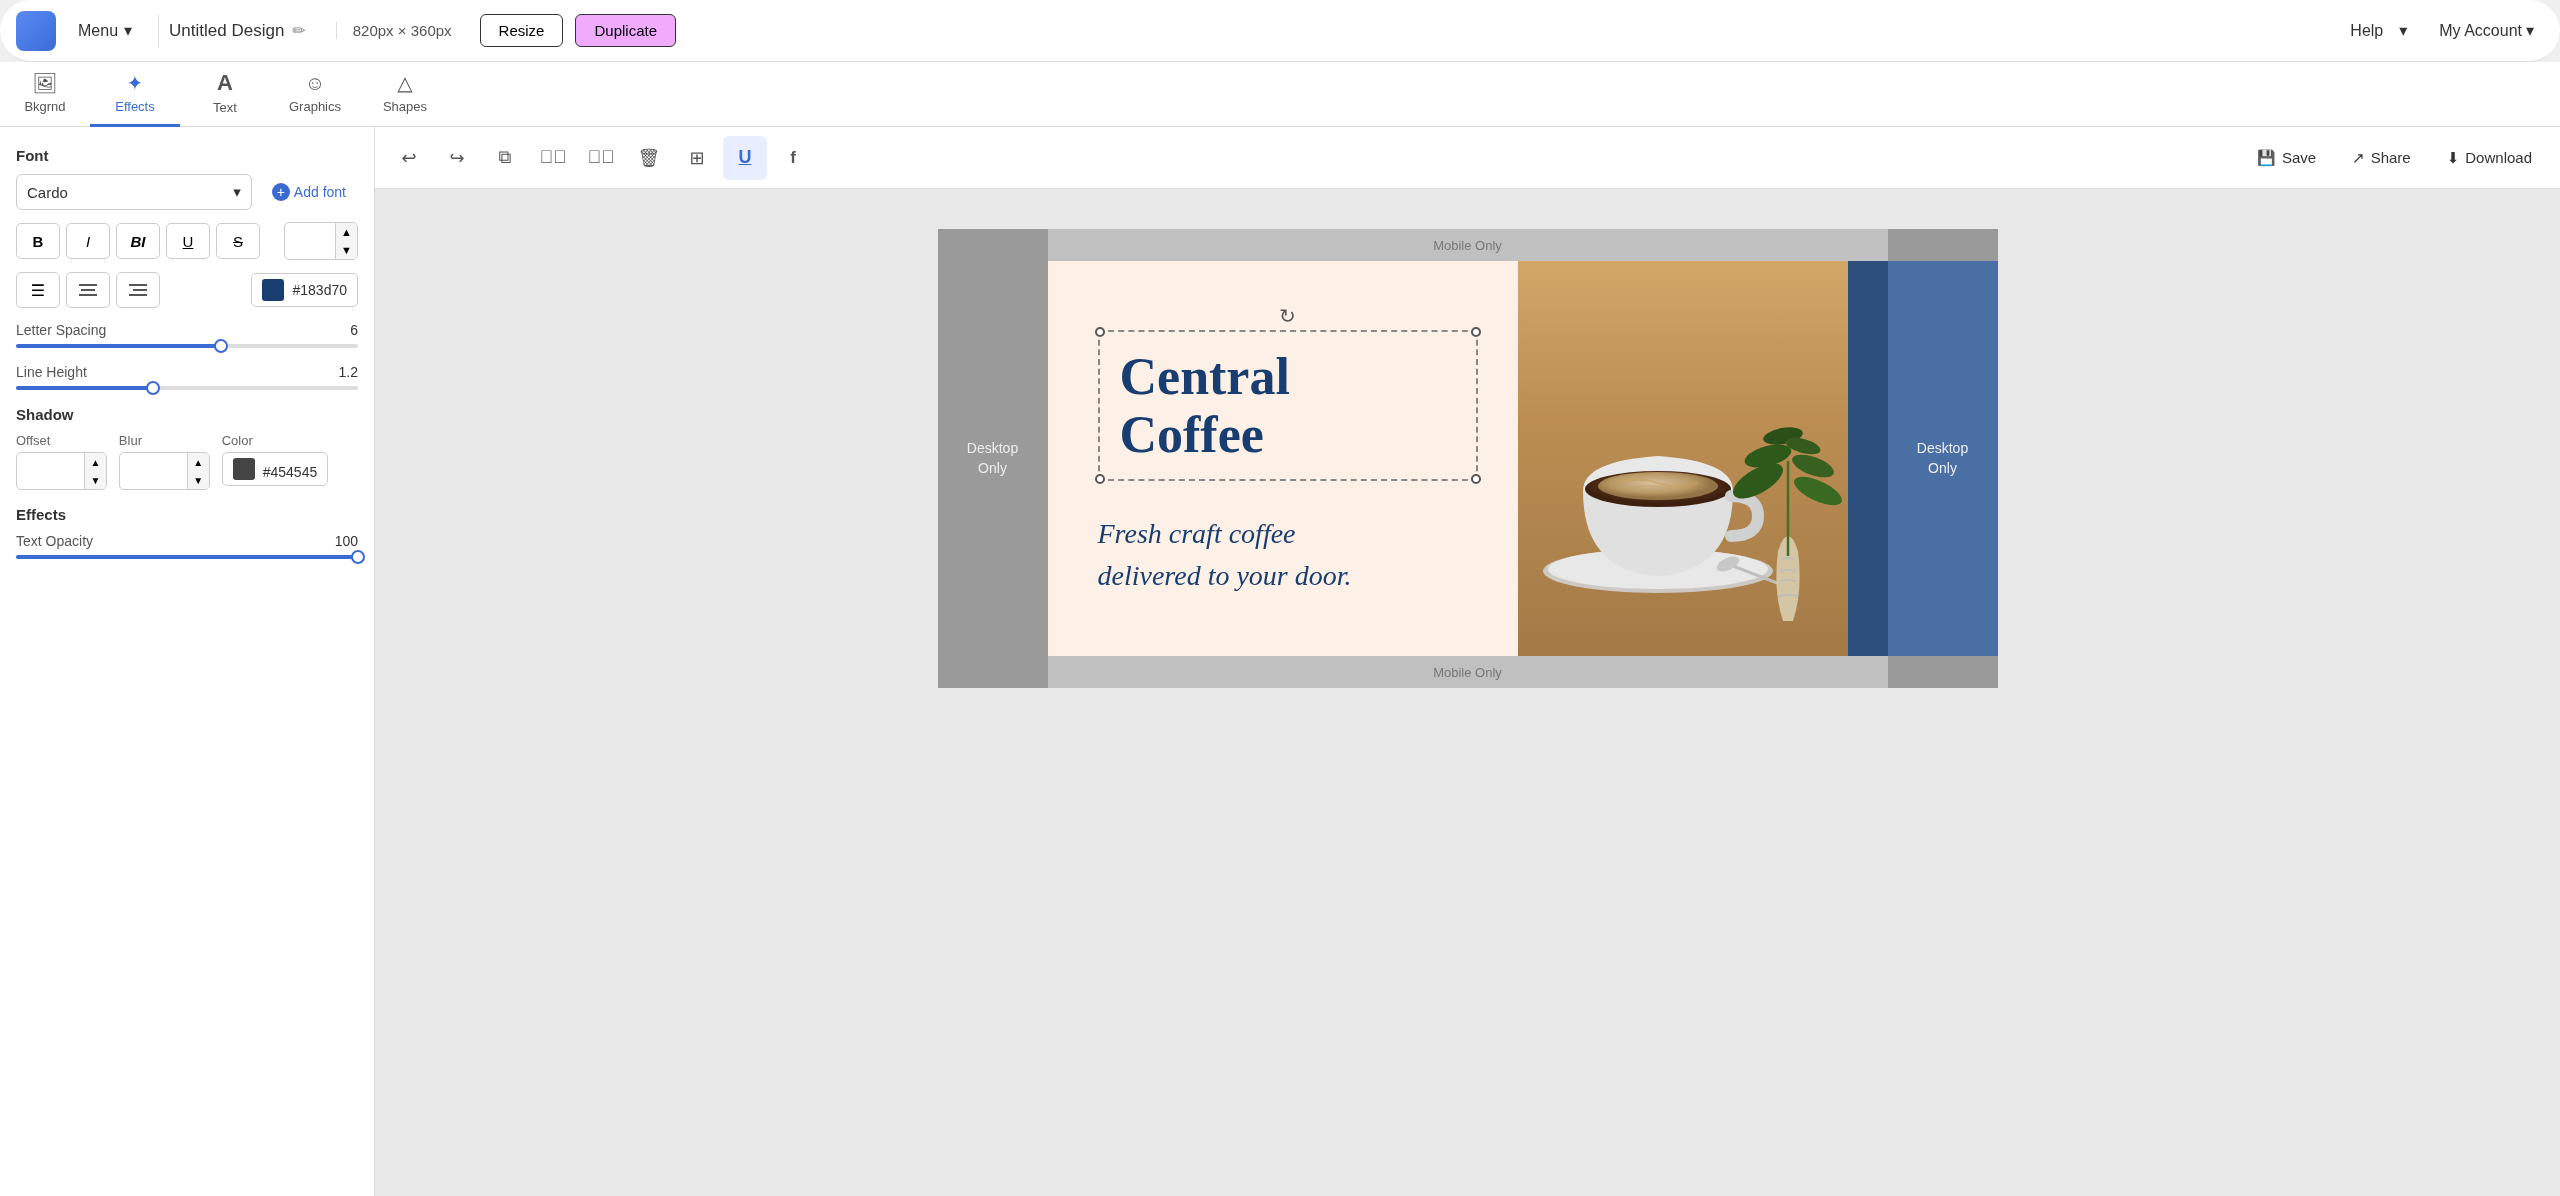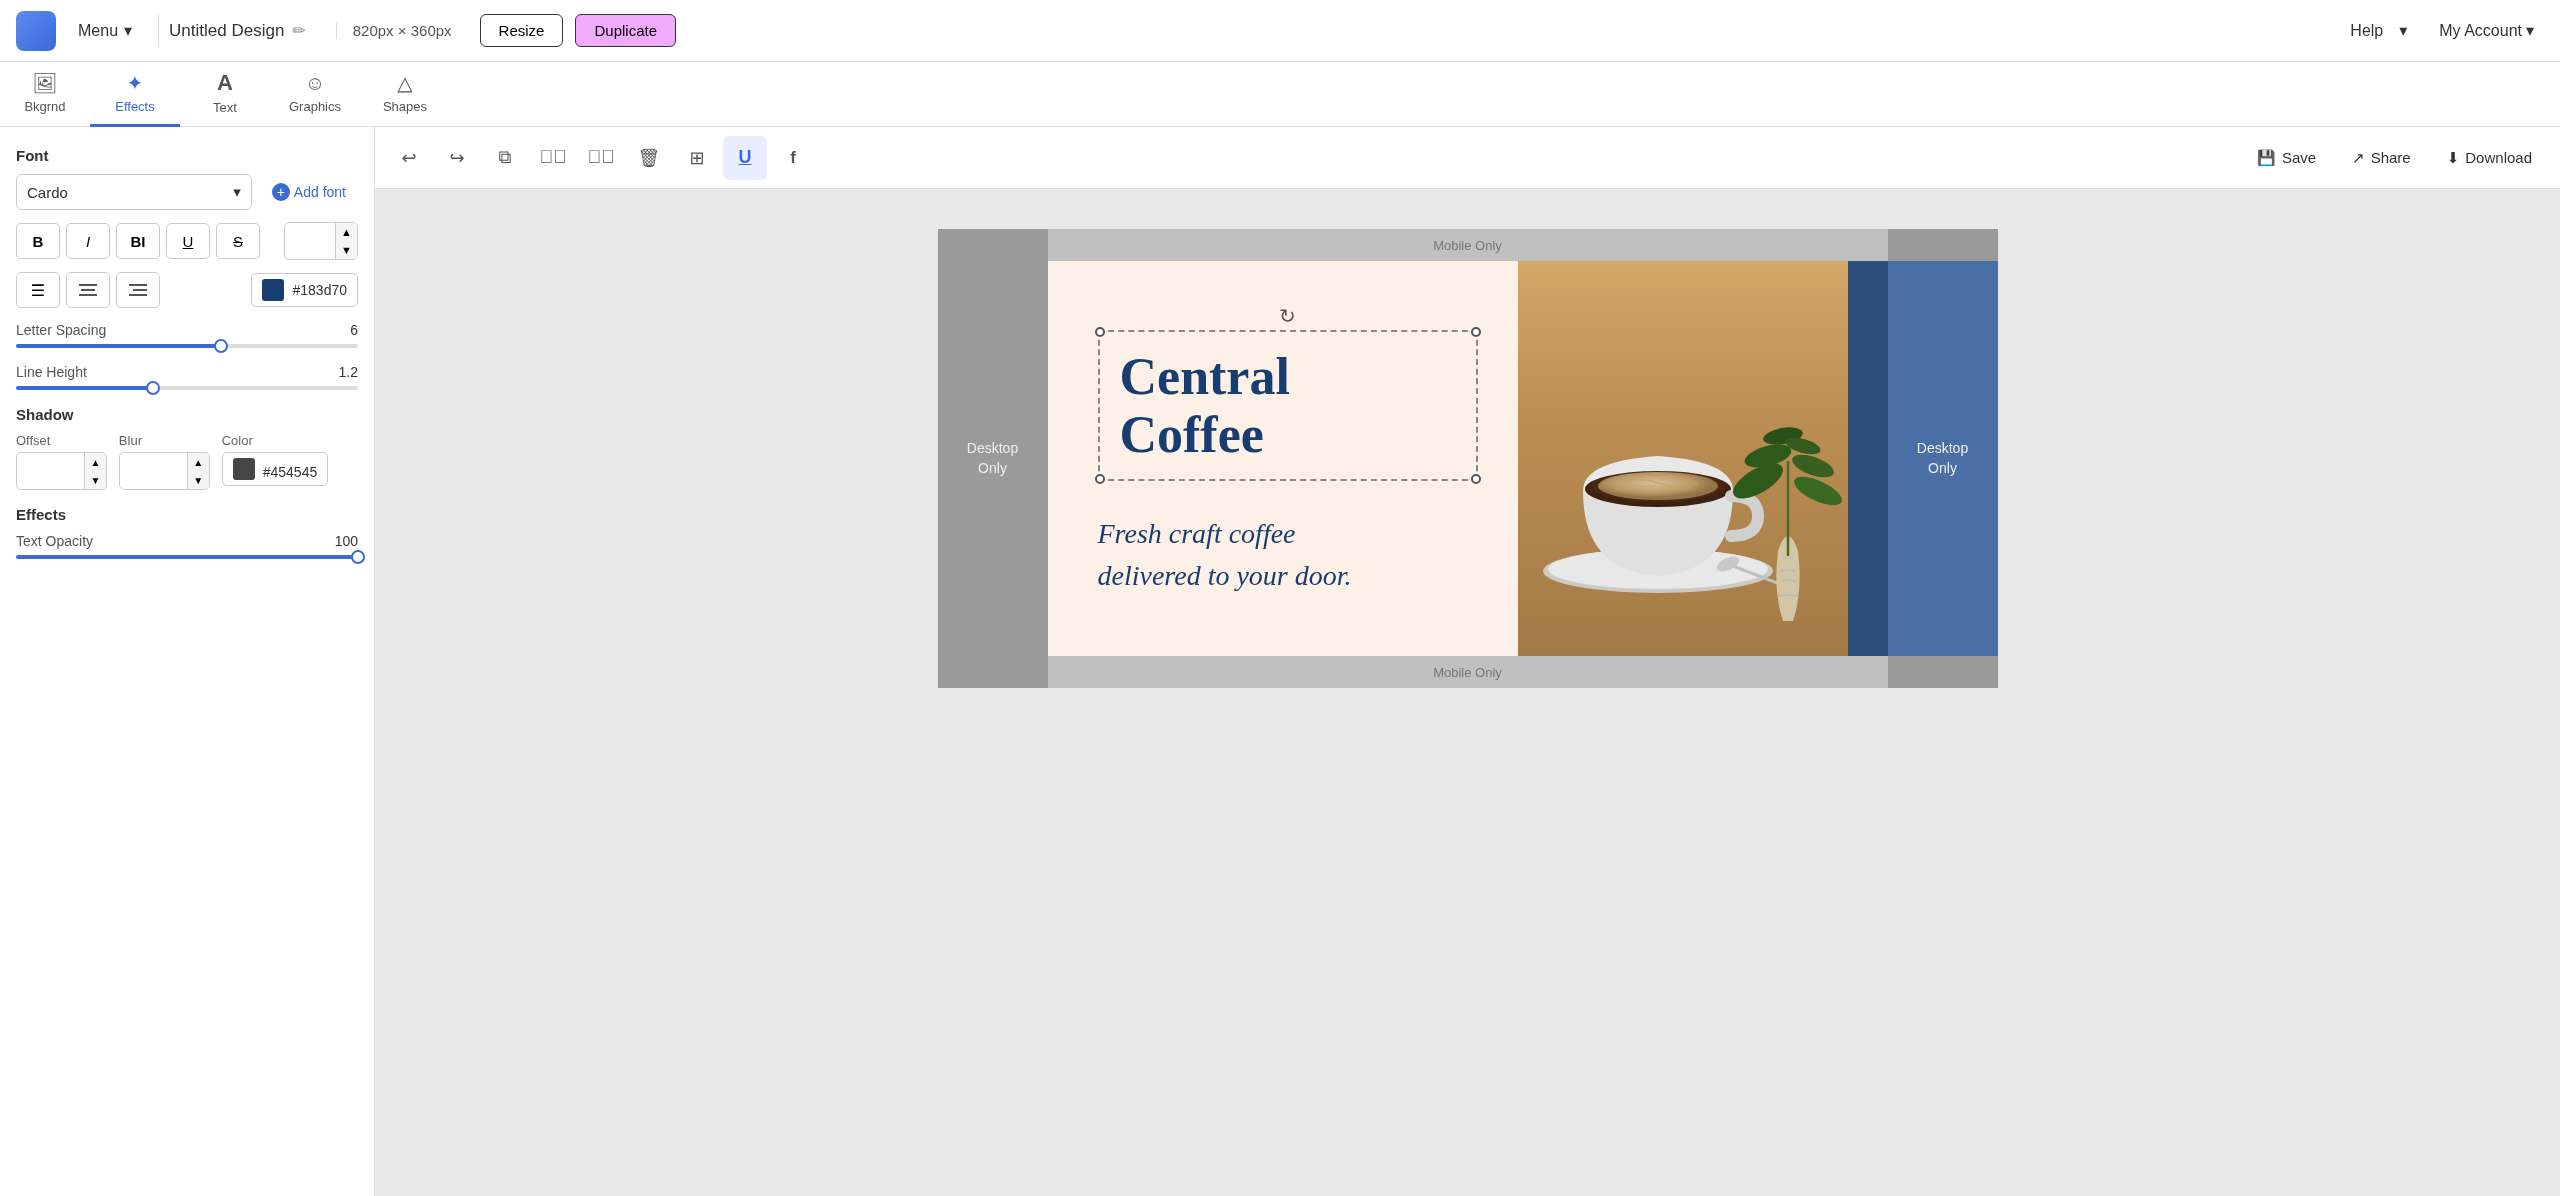--- a/index.html
+++ b/index.html
@@ -2,21 +2,21 @@
 <html><head>
   <meta charset="utf-8">
   <style>
     * { box-sizing: border-box; margin: 0; padding: 0; }
     body { font-family: -apple-system, BlinkMacSystemFont, 'Segoe UI', sans-serif; background: #f0f0f0; overflow: hidden; width: 2560px; height: 1196px; }
 
     
     #top-nav {
       display: flex; align-items: center; height: 62px;
       background: #fff; border-bottom: 1px solid #ddd;
-      padding: 0 16px; gap: 12px;
+      padding: 0 16px; gap: 12px; border-radius: 31px;
     }
     #app-logo {
       width: 40px; height: 40px; background: linear-gradient(135deg, #5b8af5, #3a6bd4);
       border-radius: 8px; flex-shrink: 0;
     }
     #menu-button {
       display: flex; align-items: center; gap: 6px;
       font-size: 16px; font-weight: 500; color: #333; cursor: pointer;
       padding: 6px 10px; border-radius: 6px; border: none; background: none;
     }
@@ -343,21 +343,21 @@
           </button>
         </div>
 
         <div class="style-row">
           <button class="style-btn" style="font-weight:700;">
             <span>B</span>
           </button>
           <button class="style-btn" style="font-style:italic;">
             <span>I</span>
           </button>
-          <button class="style-btn" style="font-weight:700; ">
+          <button class="style-btn" style="font-weight:700; font-style:italic;">
             <span>BI</span>
           </button>
           <button class="style-btn" style="text-decoration:underline;">
             <span>U</span>
           </button>
           <button class="style-btn" style="text-decoration:line-through;">
             <span>S</span>
           </button>
           <div class="size-input-group">
             <input class="size-input" type="text" style="">

